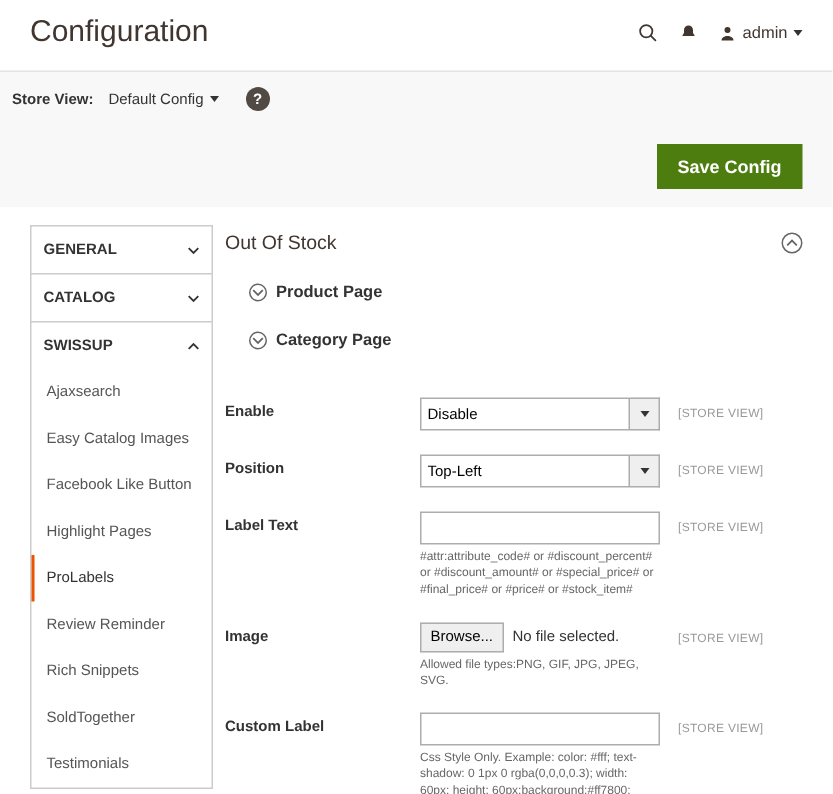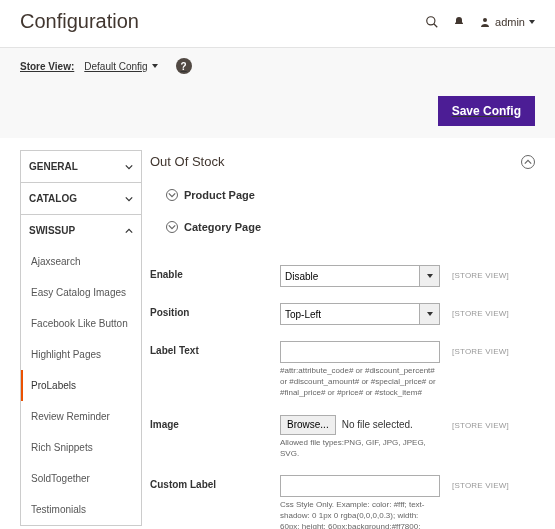--- a/index.html
+++ b/index.html
@@ -4,27 +4,27 @@
 <style>
   * { box-sizing: border-box; margin: 0; padding: 0; }
   body { font-family: 'Helvetica Neue', Arial, sans-serif; font-size: 12px; color: #333; background: #fff; width: 555px; }
   .header { display: flex; align-items: center; justify-content: space-between; padding: 10px 20px 14px 20px; }
   .page-title { font-size: 20px; font-weight: 400; color: #41362f; }
   .header-actions { display: flex; align-items: center; gap: 14px; }
   .icon { display: inline-flex; align-items: center; justify-content: center; }
   .icon svg { display: block; }
   .user-block { display: flex; align-items: center; gap: 4px; font-size: 11px; color: #41362f; }
 
-  .config-bar { border-top: 1px solid #e3e3e3; background: #f8f8f8; padding: 10px 20px 12px 20px; position: relative; text-decoration: underline; }
+  .config-bar { border-top: 1px solid #e3e3e3; background: #f8f8f8; padding: 10px 20px 12px 8px; position: relative; }
   .store-row { display: flex; align-items: center; gap: 10px; }
   .store-label { font-size: 10px; color: #333; font-weight: 600; }
   .store-select { font-size: 10px; color: #333; display: flex; align-items: center; gap: 4px; }
   .help-badge { width: 16px; height: 16px; border-radius: 50%; background: #514943; color: #fff; font-size: 10px; display: flex; align-items: center; justify-content: center; font-weight: 700; margin-left: 8px; }
   .save-row { display: flex; justify-content: flex-end; margin-top: 22px; }
-  .btn-save { background: #4c1d95; color: #fff; border: none; padding: 8px 14px; font-size: 12px; font-weight: 600; cursor: pointer; }
+  .btn-save { background: #4d7c0f; color: #fff; border: none; padding: 8px 14px; font-size: 12px; font-weight: 600; cursor: pointer; }
 
   .main { display: flex; padding: 12px 20px 0 20px; gap: 8px; }
   .sidebar { width: 122px; flex-shrink: 0; }
   .side-group { border: 1px solid #ccc; display: flex; align-items: center; justify-content: space-between; padding: 10px 8px; font-size: 10px; font-weight: 700; color: #333; cursor: pointer; border-bottom: none; }
   .side-group:last-of-type { }
   .side-menu { border: 1px solid #ccc; border-top: none; }
   .side-item { padding: 10px 8px; font-size: 10px; color: #555; cursor: pointer; border-left: 2px solid transparent; }
   .side-item.active { border-left: 2px solid #eb5202; color: #333; font-weight: 500; }
   .chev { width: 8px; height: 8px; }
 

